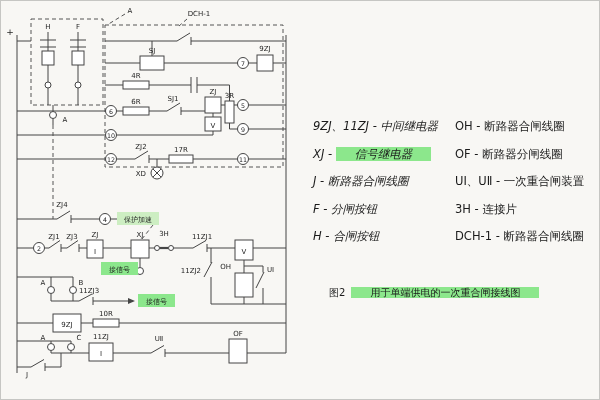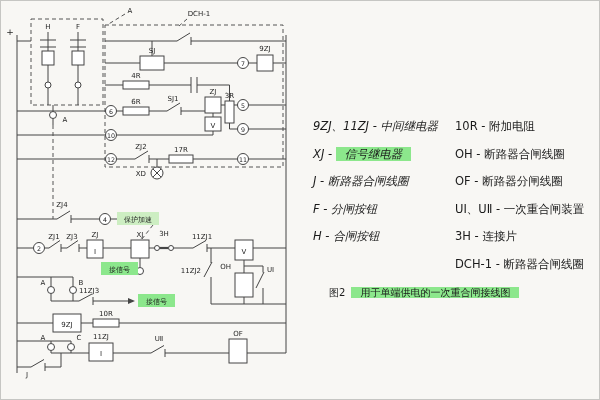--- a/index.html
+++ b/index.html
@@ -18,21 +18,21 @@
   svg .hlbox2{fill:#cdeec2;stroke:none;}
   svg text{font-size:7px;fill:#1e1e1e;font-family:"DejaVu Sans","Liberation Sans",sans-serif;}
   svg text.sm{font-size:6.3px;}
   svg text.cn{font-size:7px;}
   svg text.big{font-size:9px;}
   .legend{position:absolute;left:308px;top:118px;width:290px;font-size:11.5px;line-height:14px;}
   .lg-col{position:absolute;top:0;}
   .lg-col.left{left:4px;width:138px;font-style:italic;}
   .lg-col.right{left:146px;width:144px;}
   .lg-item{margin-bottom:13.5px;white-space:nowrap;}
-  .hl{background:#8ce78c;padding:0 9px;}
+  .hl{background:#8ce78c;padding:0 19px;}
   .caption{position:absolute;left:20px;top:167px;white-space:nowrap;font-size:10px;}
   .caption .pre{margin-right:6px;}
 </style>
 </head>
 <body>
 
 <div class="screen">
 
   <svg class="diagram" width="310" height="400" viewBox="0 0 310 400">
 
@@ -195,21 +195,20 @@
 
   <div class="legend">
     <div class="lg-col left">
       <div class="lg-item"><span>9ZJ、11ZJ</span><span> - </span><span>中间继电器</span></div>
       <div class="lg-item"><span>XJ</span><span> - </span><span class="hl">信号继电器</span></div>
       <div class="lg-item"><span>J</span><span> - </span><span>断路器合闸线圈</span></div>
       <div class="lg-item"><span>F</span><span> - </span><span>分闸按钮</span></div>
       <div class="lg-item"><span>H</span><span> - </span><span>合闸按钮</span></div>
     </div>
     <div class="lg-col right">
-      <div class="lg-item"><span>10R</span><span> - </span><span>附加电阻</span></div>
       <div class="lg-item"><span>OH</span><span> - </span><span>断路器合闸线圈</span></div>
       <div class="lg-item"><span>OF</span><span> - </span><span>断路器分闸线圈</span></div>
       <div class="lg-item"><span>UⅠ、UⅡ</span><span> - </span><span>一次重合闸装置</span></div>
       <div class="lg-item"><span>3H</span><span> - </span><span>连接片</span></div>
       <div class="lg-item"><span>DCH-1</span><span> - </span><span>断路器合闸线圈</span></div>
     </div>
     <div class="caption">
       <span class="pre">图2</span><span class="hl">用于单端供电的一次重合闸接线图</span>
     </div>
   </div>

